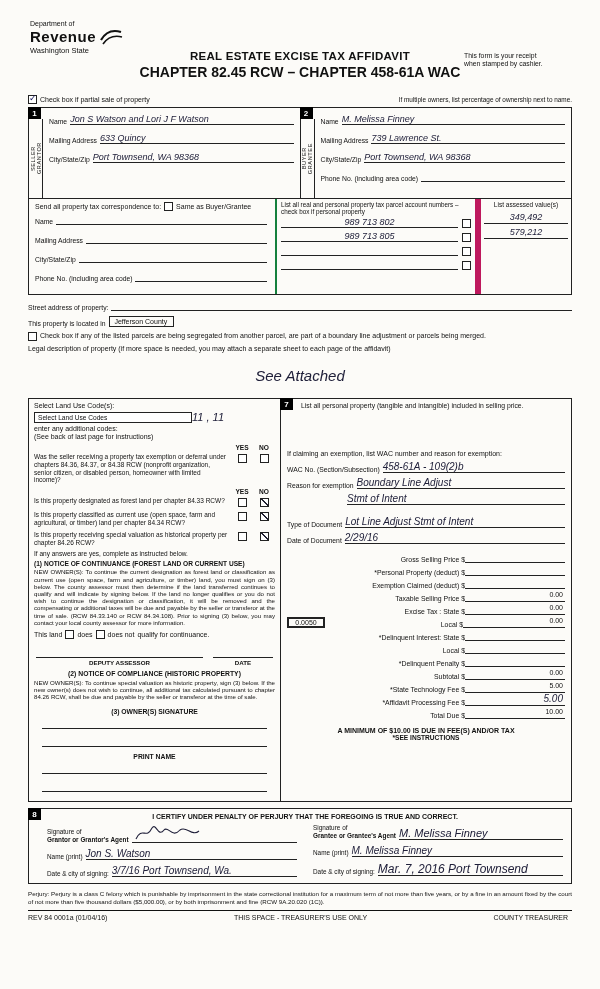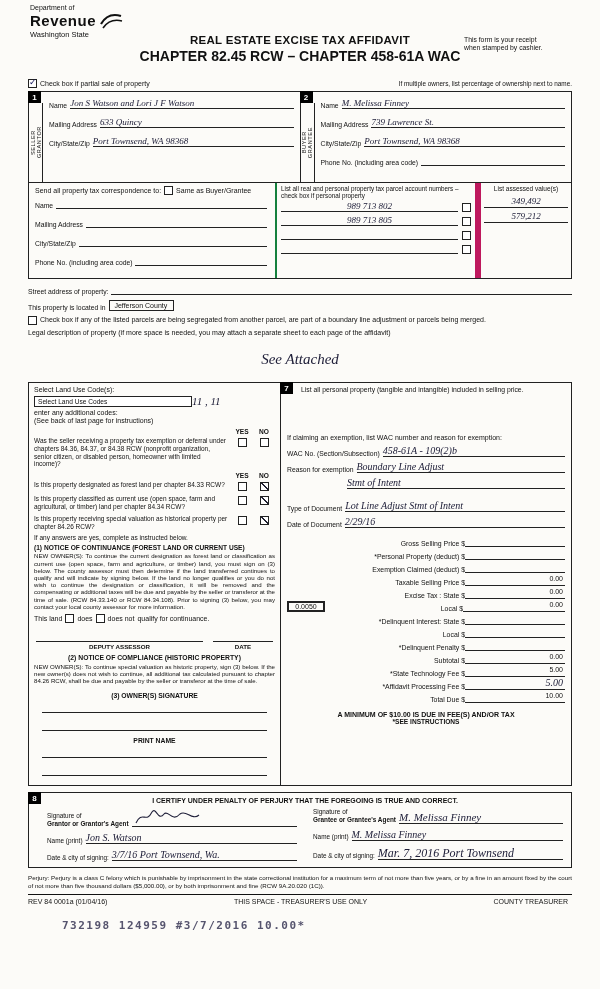--- a/index.html
+++ b/index.html
@@ -1,18 +1,18 @@
 <!DOCTYPE html>
 <html><head>
 <meta charset="utf-8">
 <style>
   html,body{margin:0;padding:0;background:#ffffff;}
   .page{width:600px;height:989px;box-sizing:border-box;background:#fcfbf8;color:#111;
         font-family:"Liberation Sans",sans-serif;font-size:7px;position:relative;
-        padding:4px 28px 10px 28px;overflow:hidden;}
+        padding:20px 28px 10px 28px;overflow:hidden;}
   
   .hdr{position:relative;height:72px;}
   .logo{position:absolute;left:2px;top:0;}
   .logo-top{font-size:7px;}
   .logo-row{display:flex;align-items:flex-end;gap:3px;}
   .logo-rev{font-size:15px;font-weight:bold;letter-spacing:.5px;}
   .logo-sub{font-size:7.5px;margin-top:1px;}
   .hdr-c{text-align:center;padding-top:30px;}
   .title{font-size:11.5px;font-weight:bold;letter-spacing:.3px;}
   .chapter{font-size:14px;font-weight:bold;margin-top:2px;}
@@ -33,21 +33,21 @@
   .party{flex:1;border:1px solid #222;position:relative;height:92px;padding:3px 4px 2px 18px;box-sizing:border-box;}
   .party + .party{border-left:none;}
   .badge{position:absolute;left:-1px;top:-1px;width:13px;height:12px;background:#000;color:#fff;
          font-weight:bold;font-size:8px;display:flex;align-items:center;justify-content:center;z-index:2;}
   .role{position:absolute;left:0;top:11px;bottom:0;width:13px;border-right:1px solid #222;
         display:flex;flex-direction:row;align-items:center;justify-content:center;gap:0;}
   .role span{writing-mode:vertical-rl;transform:rotate(180deg);font-size:5.6px;letter-spacing:.6px;}
   .fld{display:flex;align-items:flex-end;margin:4px 2px 9px 2px;}
   .lbl{font-size:6.8px;white-space:nowrap;}
   .fill{flex:1;border-bottom:1px solid #222;margin-left:3px;min-height:9px;line-height:1;}
-  .hw{font-family:Liberation Serif, serif;font-style:italic;color:#20203a;font-size:9px;white-space:nowrap;}
+  .hw{font-family:Liberation Sans, sans-serif;font-style:italic;color:#20203a;font-size:9px;white-space:nowrap;}
   .hw-lg{font-size:15px;}
   
   .corr{display:flex;border:1px solid #222;border-top:none;min-height:84px;}
   .corr-l{width:246px;padding:3px 6px;box-sizing:border-box;}
   .corr-m{flex:1;border-left:2px solid #15803d;padding:2px 4px;box-sizing:border-box;}
   .corr-r{width:96px;border-left:6px solid #be185d;padding:2px 3px;box-sizing:border-box;}
   .send-row{display:flex;align-items:center;gap:3px;margin-bottom:2px;}
   .parcel-hdr{font-size:6.3px;line-height:1.15;margin-bottom:2px;}
   .parcel-row{display:flex;align-items:flex-end;gap:4px;margin-bottom:3px;}
   .parcel-fill{flex:1;border-bottom:1px solid #222;min-height:10px;text-align:center;}
@@ -496,15 +496,14 @@
   </div>
 
   <p class="perjury">Perjury: Perjury is a class C felony which is punishable by imprisonment in the state correctional institution for a maximum term of not more than five years, or by a fine in an amount fixed by the court of not more than five thousand dollars ($5,000.00), or by both imprisonment and fine (RCW 9A.20.020 (1C)).</p>
 
   <div class="foot">
     <span>REV 84 0001a (01/04/16)</span>
     <span>THIS SPACE - TREASURER'S USE ONLY</span>
     <span>COUNTY TREASURER</span>
   </div>
 
-  <div class="stamp">732198 124959 #3/7/2016 10.00*</div>
 
 </div>
 
 </body></html>

